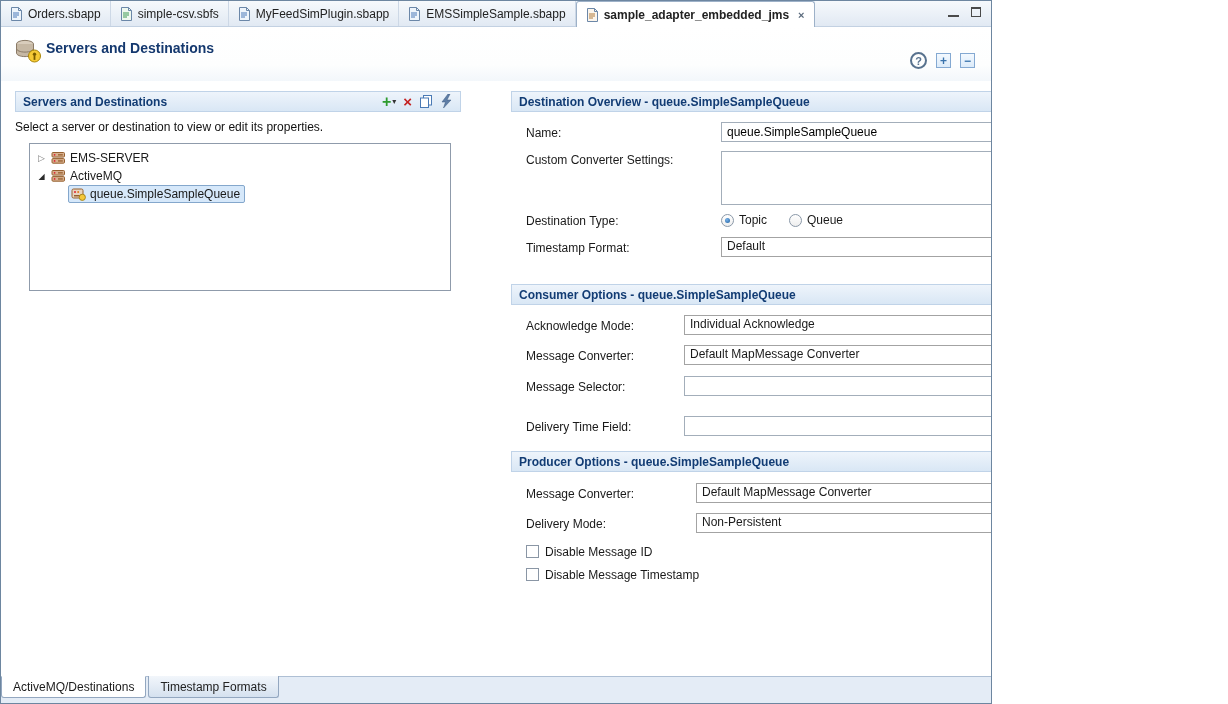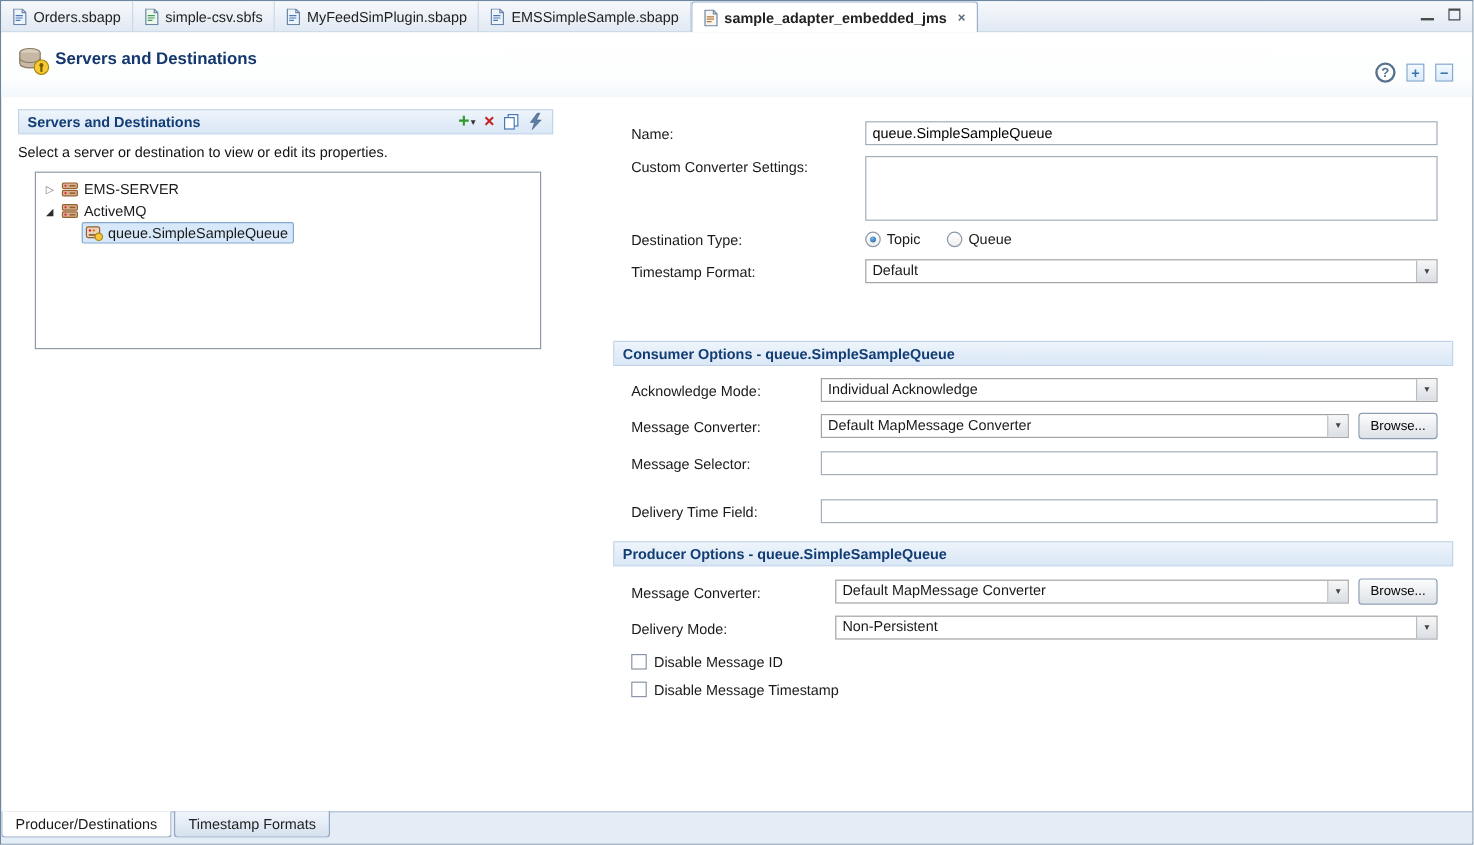--- a/index.html
+++ b/index.html
@@ -1,21 +1,21 @@
 <!DOCTYPE html>
 <html><head>
 <meta charset="utf-8">
 <style>
   * { box-sizing: border-box; margin: 0; padding: 0; }
   html,body { width:1228px; height:704px; }
   body {
     font-family: "Liberation Sans", "DejaVu Sans", sans-serif;
     font-size: 12px; color: #1a1a1a; background:#fff; overflow:hidden;
   }
-  .screen { position:relative; width:1228px; height:704px; background:#fff; border:1px solid #6d86a0; overflow:hidden; }
+  .screen { position:relative; width:992px; height:704px; background:#fff; border:1px solid #6d86a0; overflow:hidden; }
 
   
   .tabbar { position:absolute; top:0; left:0; width:100%; height:26px;
     background:linear-gradient(#f6f9fc,#e1e9f3); border-bottom:1px solid #c3d1e2;
     display:flex; align-items:flex-end; }
   .etab { display:flex; align-items:center; gap:5px; height:25px; padding:0 9px;
     border-right:1px solid #cdd8e6; color:#222; cursor:default; white-space:nowrap; }
   .etab.active { background:#fff; border:1px solid #9db1c8; border-bottom:none;
     border-radius:3px 3px 0 0; font-weight:bold; height:26px; margin-bottom:-1px; }
   .closex { margin-left:4px; color:#5a6a7c; font-weight:bold; font-size:11px; line-height:10px; }
@@ -231,20 +231,23 @@
           </svg>
           <span>queue.SimpleSampleQueue</span>
         </span>
       </div>
     </div>
   </div>
 
   <div class="panel-right">
 
     <section class="sec" style="top:0">
+      <div class="secbar">
+        <span>Destination Overview - queue.SimpleSampleQueue</span>
+      </div>
       <div class="frow" style="margin-top:10px">
         <label class="flabel w195">Name:</label>
         <input class="tfield grow" value="queue.SimpleSampleQueue" style="">
       </div>
       <div class="frow top" style="margin-top:9px">
         <label class="flabel w195">Custom Converter Settings:</label>
         <textarea class="tarea grow" style=""></textarea>
       </div>
       <div class="frow" style="margin-top:7px">
         <label class="flabel w195">Destination Type:</label>
@@ -316,20 +319,20 @@
       </div>
       <div class="cbrow" style="margin-top:9px">
         <span class="checkbox"></span>
         <span>Disable Message Timestamp</span>
       </div>
     </section>
   </div>
 
   <div class="bottomstrip">
     <div class="btab active">
-      <span>Producer/Destinations</span>
+      <span>ActiveMQ/Destinations</span>
     </div>
     <div class="btab inactive">
       <span>Timestamp Formats</span>
     </div>
   </div>
 
 </div>
 
 </body></html>

